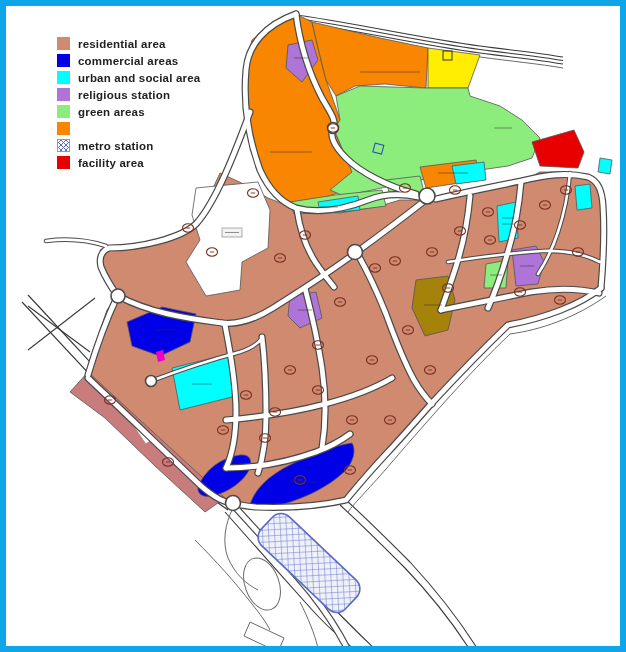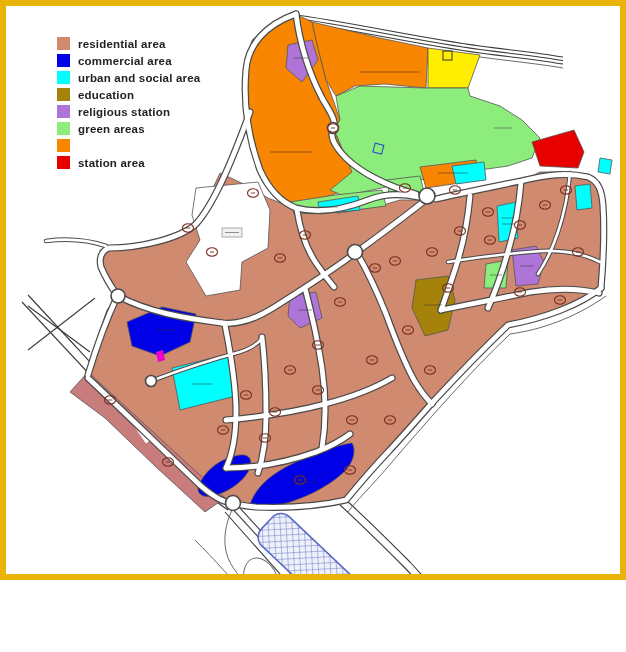--- a/index.html
+++ b/index.html
@@ -1,16 +1,16 @@
 <!DOCTYPE html>
 <html style="--casing: #4A4A4A;"><head>
 <meta charset="utf-8">
 <style>
   html,body{margin:0;padding:0;background:#fff;font-family:"Liberation Sans",sans-serif;}
-  .frame{position:relative;width:626px;height:580px;box-sizing:border-box;border:6px solid #eab308;background:#fff;overflow:hidden;}
+  .frame{position:relative;width:626px;height:652px;box-sizing:border-box;border:6px solid #0ea5e9;background:#fff;overflow:hidden;}
   .map-svg{position:absolute;left:0;top:0;}
   
   .legend{position:absolute;left:51px;top:29px;z-index:5;}
   .legend-row{display:flex;align-items:center;height:17px;}
   .swatch{width:13px;height:13px;margin-right:8px;flex:0 0 13px;}
   .swatch.hatch{box-sizing:border-box;border:1px solid #999;background-color:#fff;}
   .legend-label{font-size:11.5px;font-weight:600;color:#222;letter-spacing:.2px;white-space:nowrap;}
   
   #roads-src{display:none;}
   #roads-casing path{fill:none;stroke:var(--casing,#4a4a4a);stroke-width:7.2;stroke-linecap:round;stroke-linejoin:round;}
@@ -302,39 +302,39 @@
     </g>
   </svg>
 
   <div class="legend">
     <div class="legend-row">
       <div class="swatch" style="background: rgb(207, 138, 112);"></div>
       <span class="legend-label">residential area</span>
     </div>
     <div class="legend-row">
       <div class="swatch" style="background: rgb(0, 0, 230);"></div>
-      <span class="legend-label">commercial area</span>
+      <span class="legend-label">commercial areas</span>
     </div>
     <div class="legend-row">
       <div class="swatch" style="background: rgb(0, 255, 255);"></div>
       <span class="legend-label">urban and social area</span>
     </div>
     <div class="legend-row">
-      <div class="swatch" style="background: rgb(165, 131, 10);"></div>
-      <span class="legend-label">education</span>
-    </div>
-    <div class="legend-row">
       <div class="swatch" style="background: rgb(175, 116, 216);"></div>
       <span class="legend-label">religious station</span>
     </div>
     <div class="legend-row">
       <div class="swatch" style="background: rgb(140, 236, 124);"></div>
       <span class="legend-label">green areas</span>
     </div>
     <div class="legend-row">
       <div class="swatch" style="background: rgb(249, 134, 0);"></div>
     </div>
     <div class="legend-row">
+      <div class="swatch hatch" id="metro-swatch" style="background-image: repeating-linear-gradient(45deg, transparent 0px, transparent 2.5px, rgb(90, 107, 196) 2.5px, rgb(90, 107, 196) 3.5px), repeating-linear-gradient(-45deg, transparent 0px, transparent 2.5px, rgb(90, 107, 196) 2.5px, rgb(90, 107, 196) 3.5px);"></div>
+      <span class="legend-label">metro station</span>
+    </div>
+    <div class="legend-row">
       <div class="swatch" style="background: rgb(232, 0, 0);"></div>
-      <span class="legend-label">station area</span>
+      <span class="legend-label">facility area</span>
     </div>
   </div>
 </div>
 
 </body></html>

